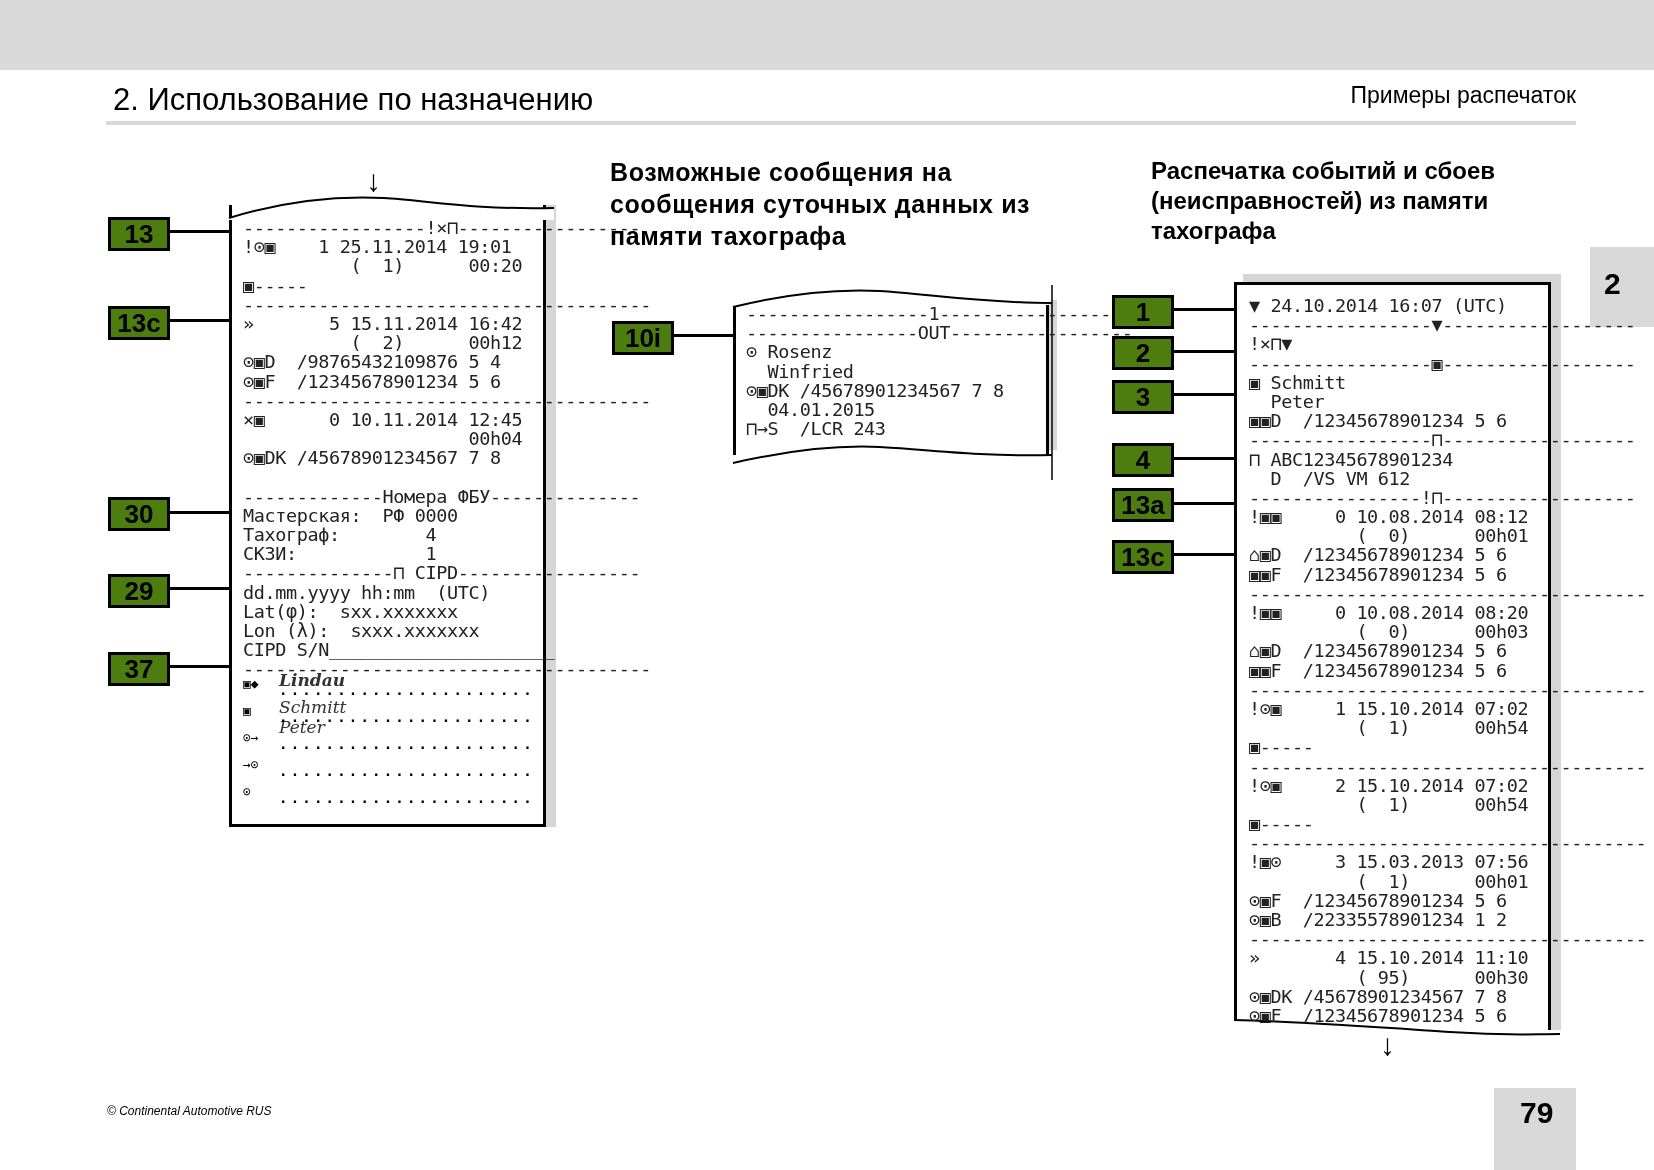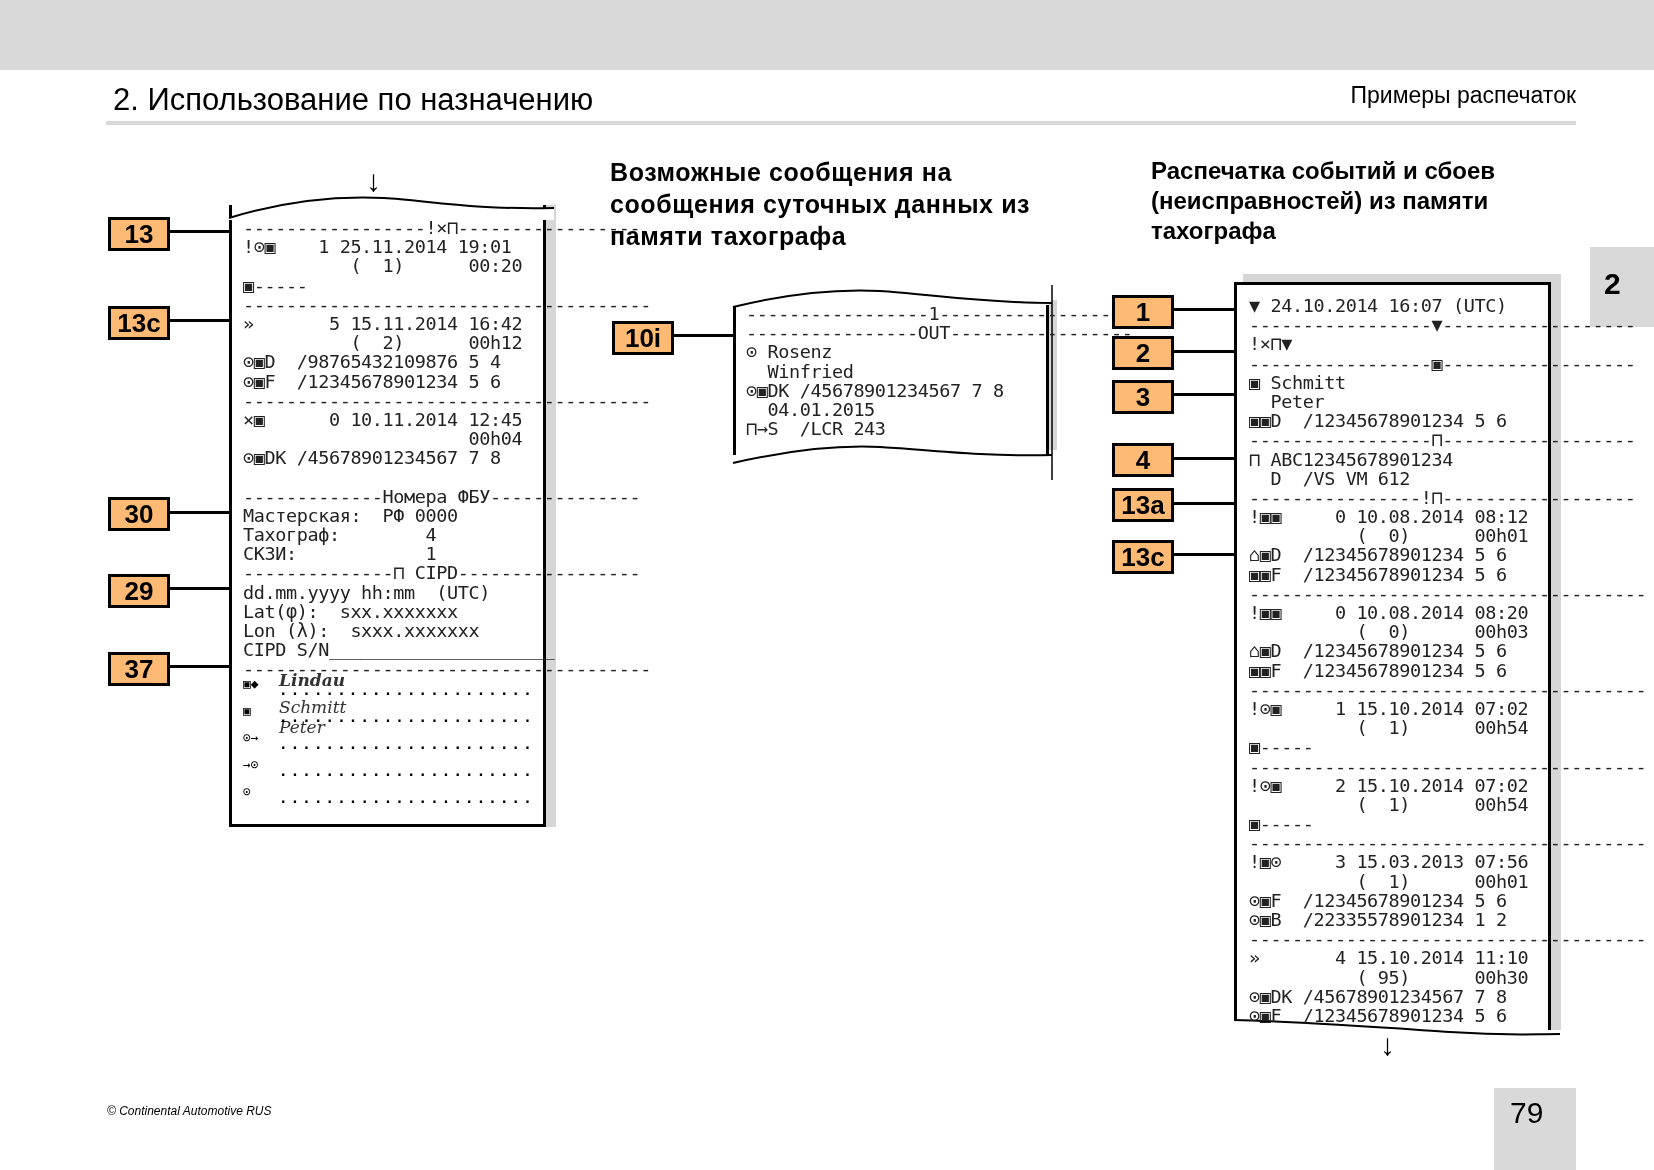--- a/index.html
+++ b/index.html
@@ -9,31 +9,31 @@
   .hdr-left { position:absolute; left:113px; top:82px; font-size:31px; }
   .hdr-right { position:absolute; right:78px; top:82px; font-size:23px; font-weight:normal;text-align:right; }
   .hdr-rule { position:absolute; left:106px; top:121px; width:1470px; height:4px; background:#d9d9d9; }
   .chapter-tab { position:absolute; left:1590px; top:247px; width:64px; height:80px; background:#d9d9d9; }
   .chapter-tab span { position:absolute; left:14px; top:20px; font-size:30px; font-weight:bold; }
   .heading { position:absolute; font-weight:bold; font-size:25px; line-height:32px; }
   .h-mid { left:610px; top:156px; width:460px; letter-spacing:0.6px; }
   .h-right { left:1151px; top:156px; width:420px; font-size:24px; line-height:30px; }
   .footer { position:absolute; left:107px; top:1104px; font-size:12px; font-style:italic; }
   .pagenum { position:absolute; left:1494px; top:1088px; width:82px; height:82px; background:#d9d9d9; }
-  .pagenum span { position:absolute; left:16px; top:8px; font-size:30px; font-weight:normal; }
+  .pagenum span { position:absolute; left:26px; top:8px; font-size:30px; font-weight:bold; }
 
   .receipt { position:absolute; background:#fff; }
   .receipt .paper { position:absolute; left:0; top:0; right:0; bottom:0; background:#fff;
                     border-left:3px solid #000; border-right:3px solid #000; }
   .lines { position:absolute; font-family:"DejaVu Sans Mono", monospace; font-size:18.5px;
            line-height:19.2px; white-space:pre; color:#222; letter-spacing:-0.4px; }
   .lines .l { height:19.2px; }
   .hand { font-family:"DejaVu Serif", serif; font-style:italic; font-size:17px; color:#333; }
 
-  .callout { position:absolute; height:28px; border:3px solid #000; background:#fdba74;
+  .callout { position:absolute; height:28px; border:3px solid #000; background:#4d7c0f;
              font-weight:bold; font-size:26px; text-align:center; line-height:28px; box-sizing:content-box; }
   .leader { position:absolute; height:3px; background:#000; }
   .arrow { position:absolute; font-size:30px; font-weight:bold; line-height:30px; }
   svg.wave { position:absolute; overflow:visible; }
 </style>
 </head>
 <body>
 
 <div class="topbar"></div>
 <div class="hdr-left">2. Использование по назначению</div>

